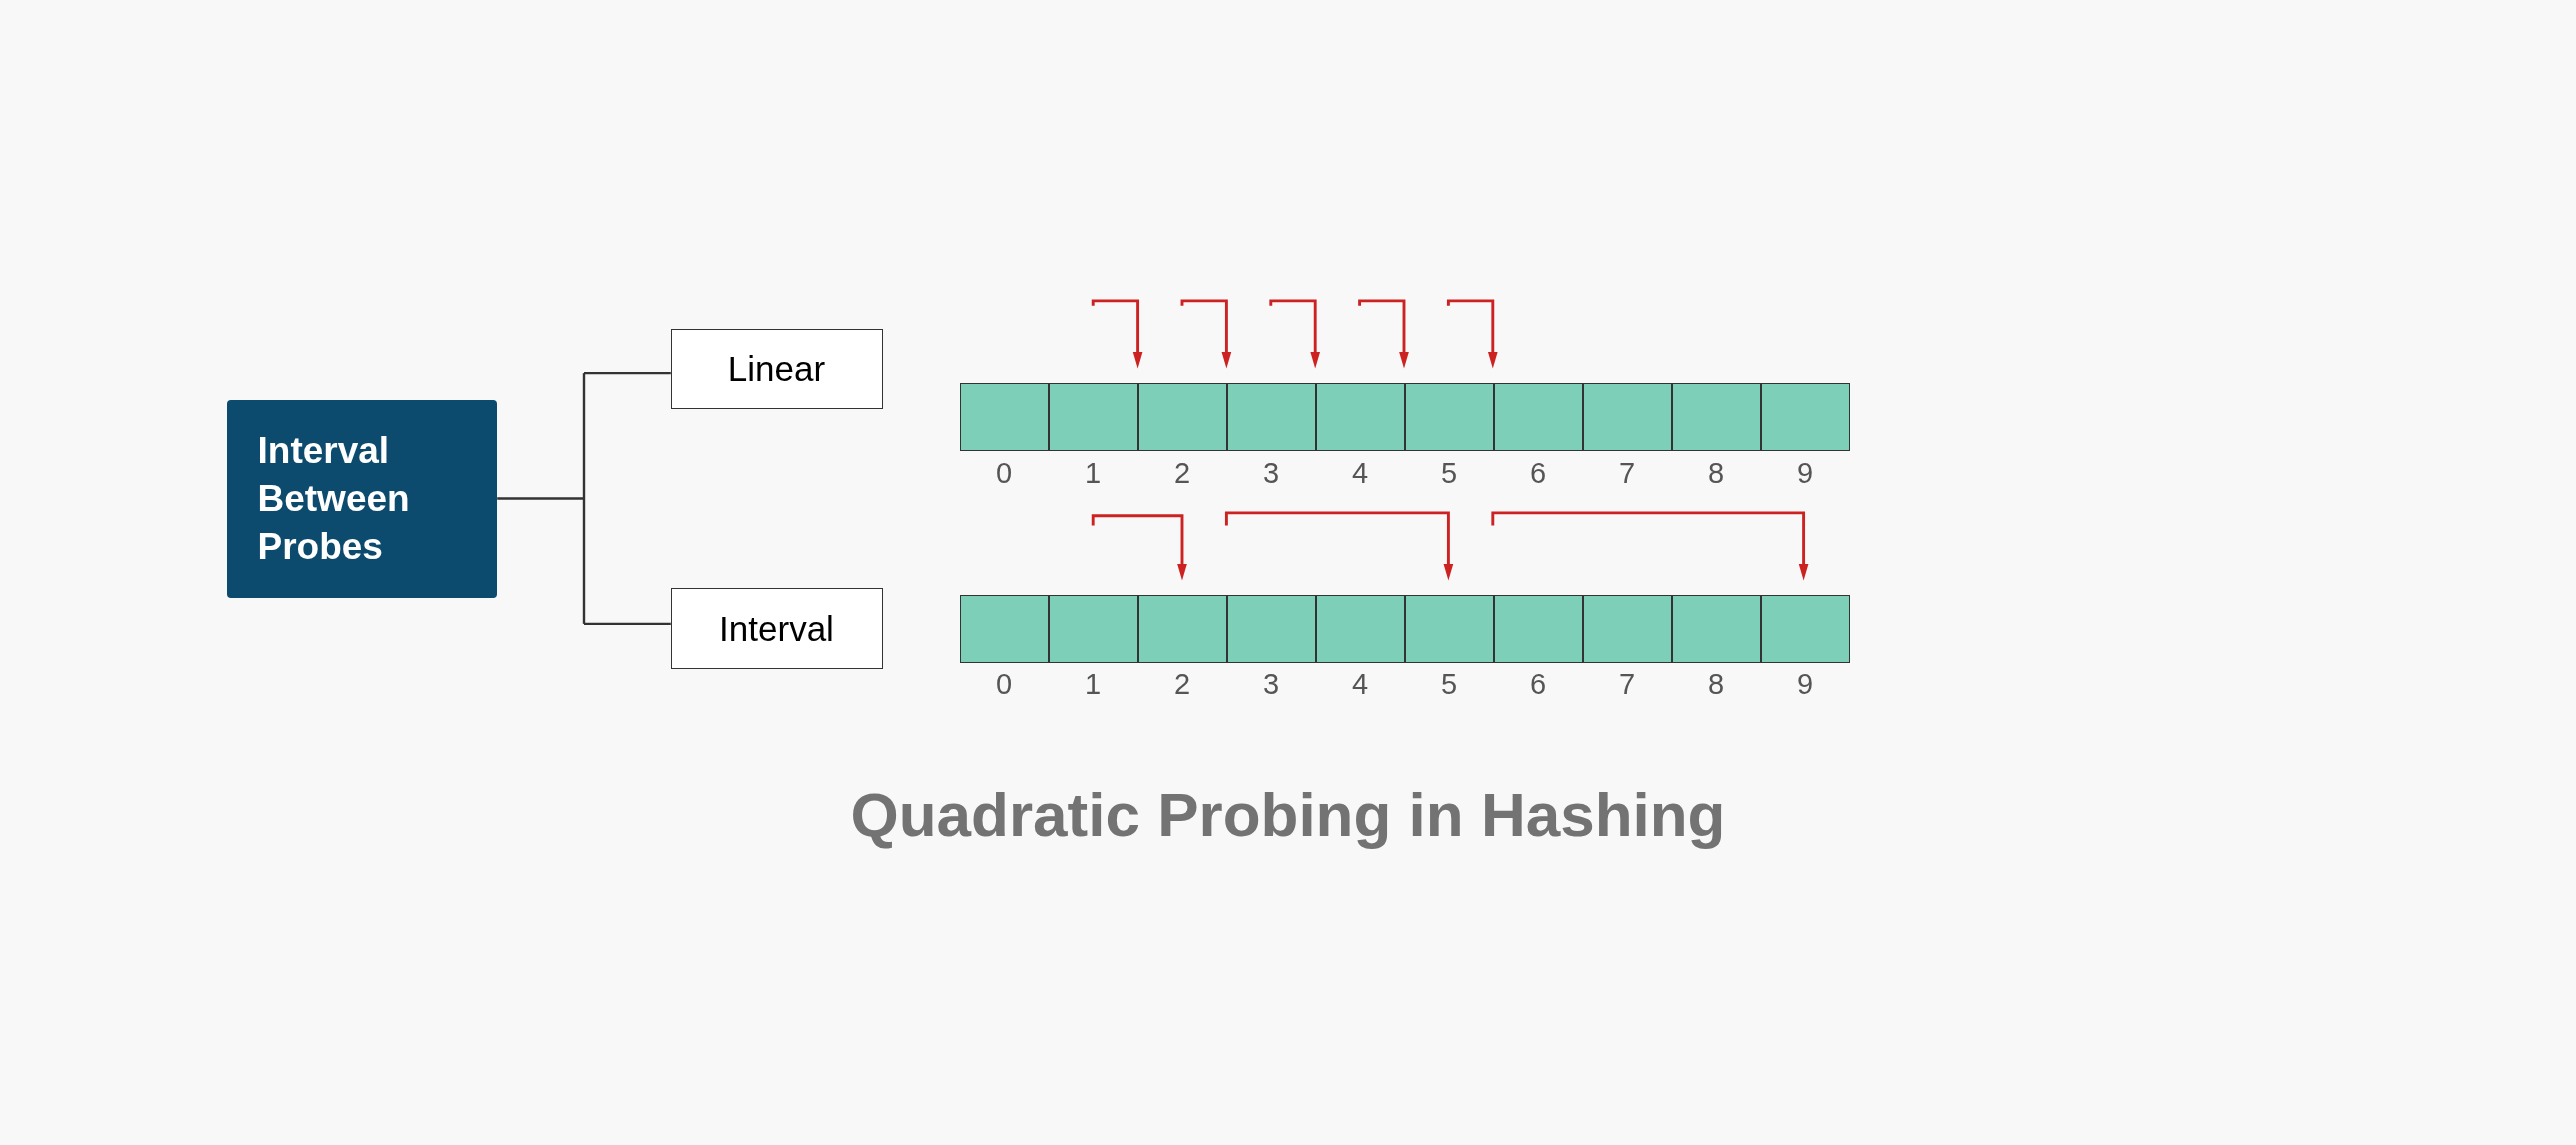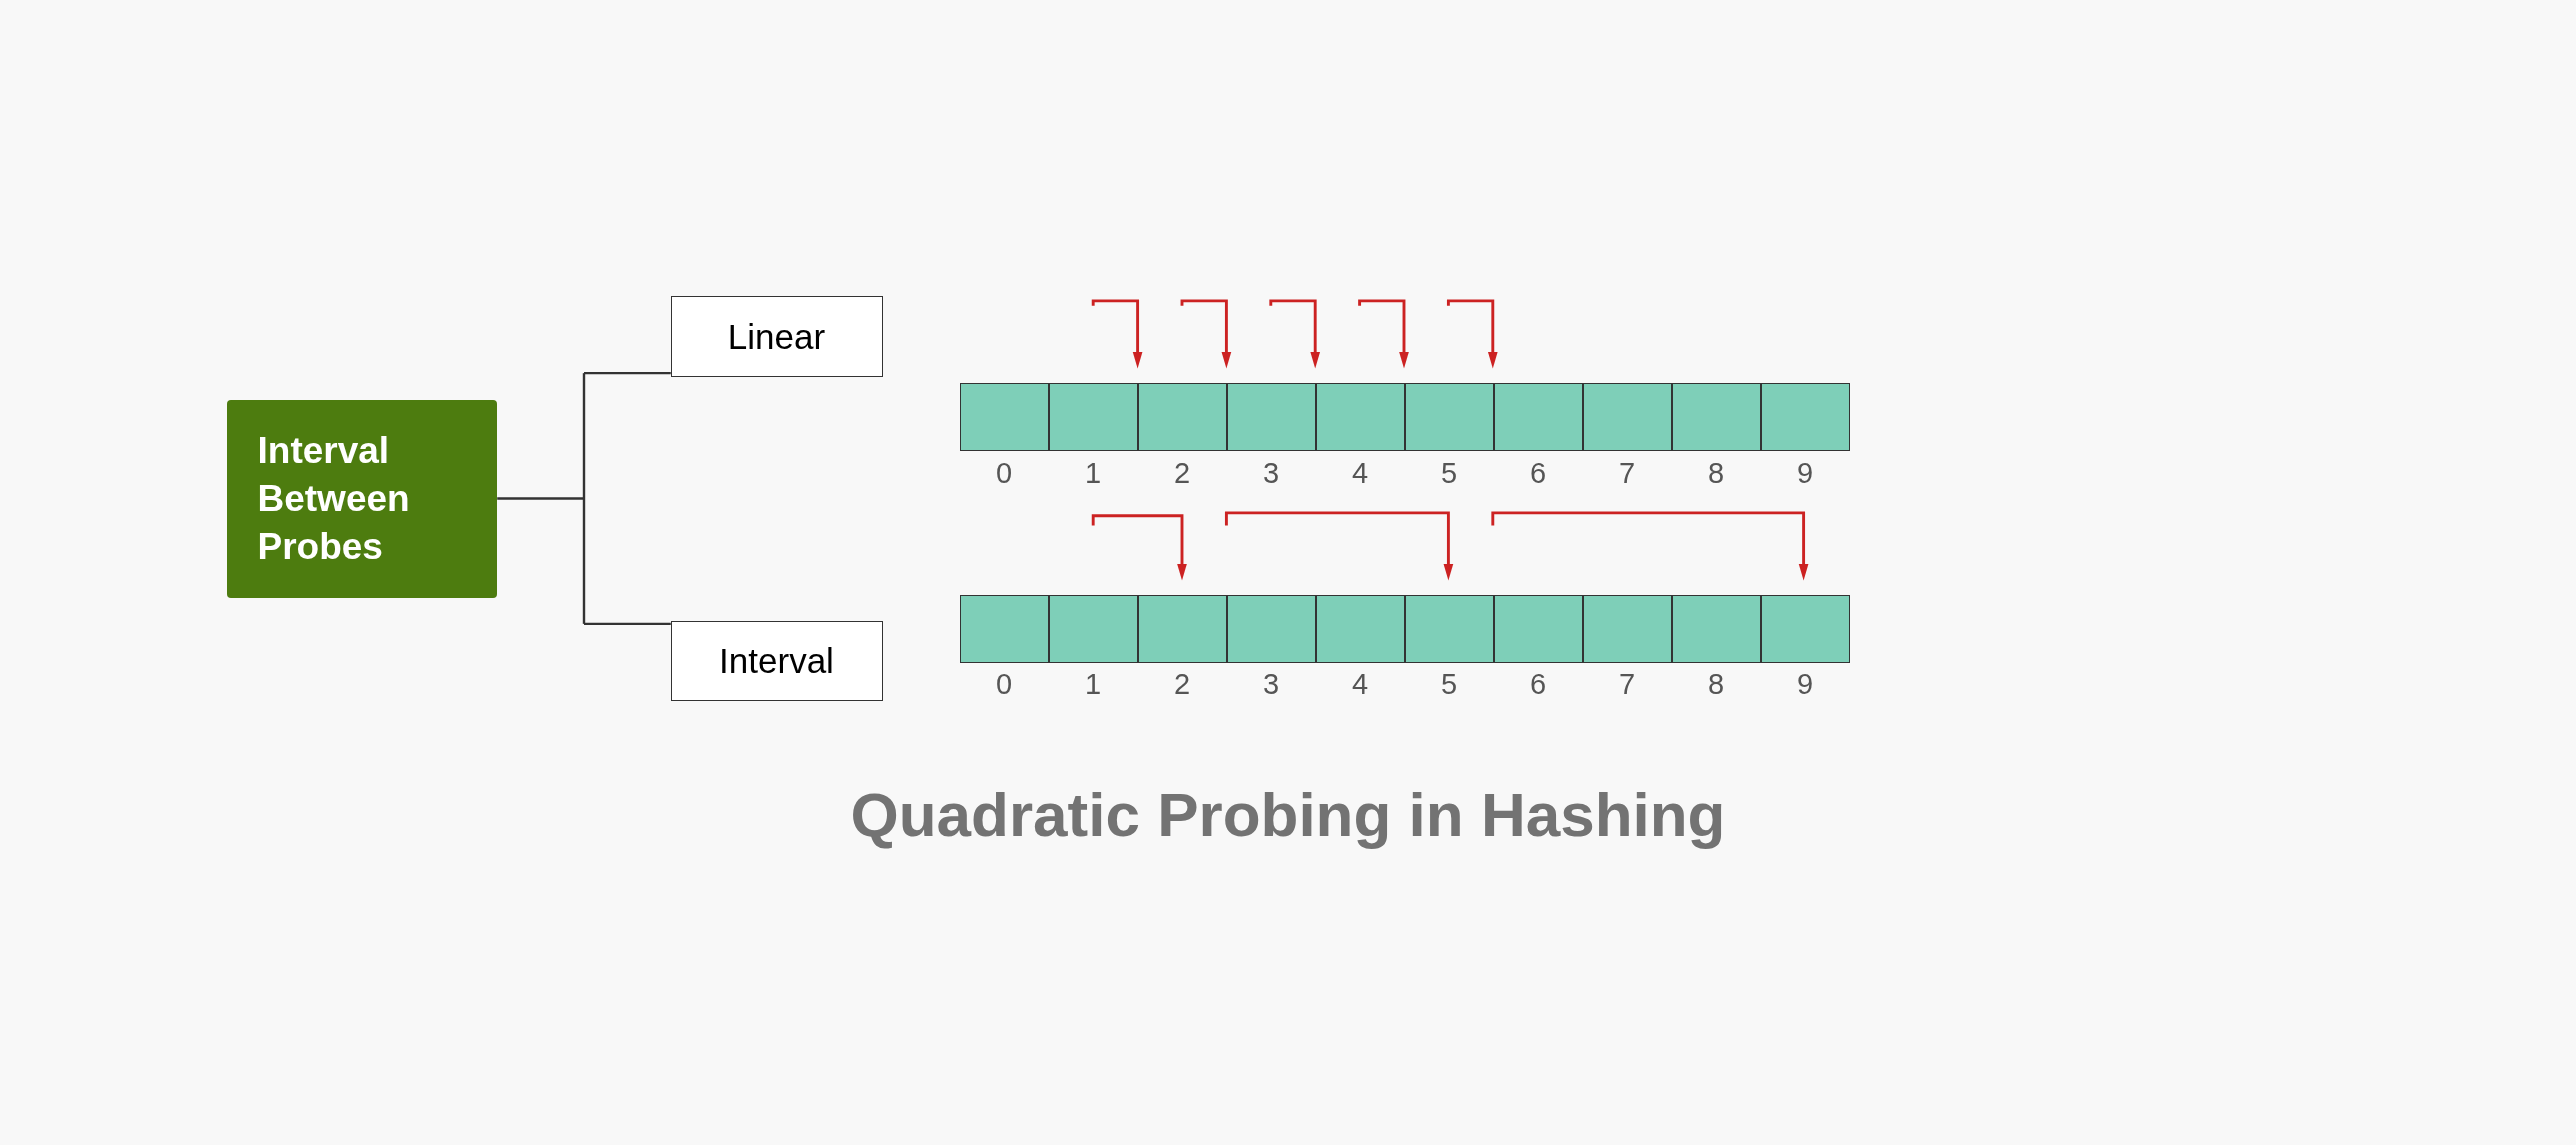--- a/index.html
+++ b/index.html
@@ -22,21 +22,21 @@
     }
     .diagram-area {
       display: flex;
       flex-direction: row;
       align-items: center;
       width: 2123px;
       margin-bottom: 58px;
     }
     
     .root-node {
-      background: #4d7c0f;
+      background: #0c4a6e;
       color: white;
       font-size: 37px;
       font-weight: bold;
       padding: 27px 31px;
       border-radius: 3.9px;
       width: 270px;
       text-align: left;
       line-height: 1.3;
       flex-shrink: 0;
     }
@@ -50,21 +50,21 @@
     .tree-connector svg {
       position: absolute;
       top: 0; left: 0;
       width: 100%; height: 100%;
     }
     
     .branch-labels {
       display: flex;
       flex-direction: column;
       justify-content: space-between;
-      height: 405px;
+      height: 340px;
       flex-shrink: 0;
     }
     .branch-label {
       border: 1.9px solid #333;
       padding: 19.3px 35px;
       font-size: 35px;
       background: white;
       text-align: center;
       width: 212px;
     }

